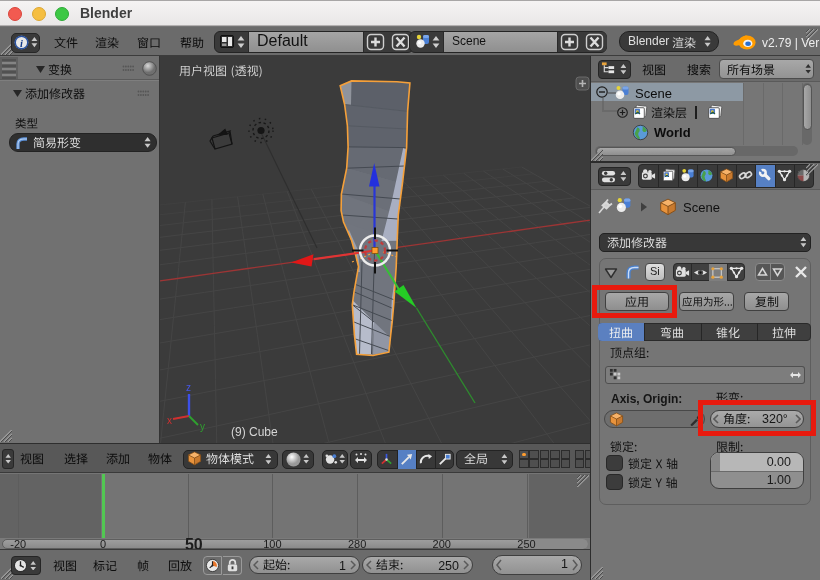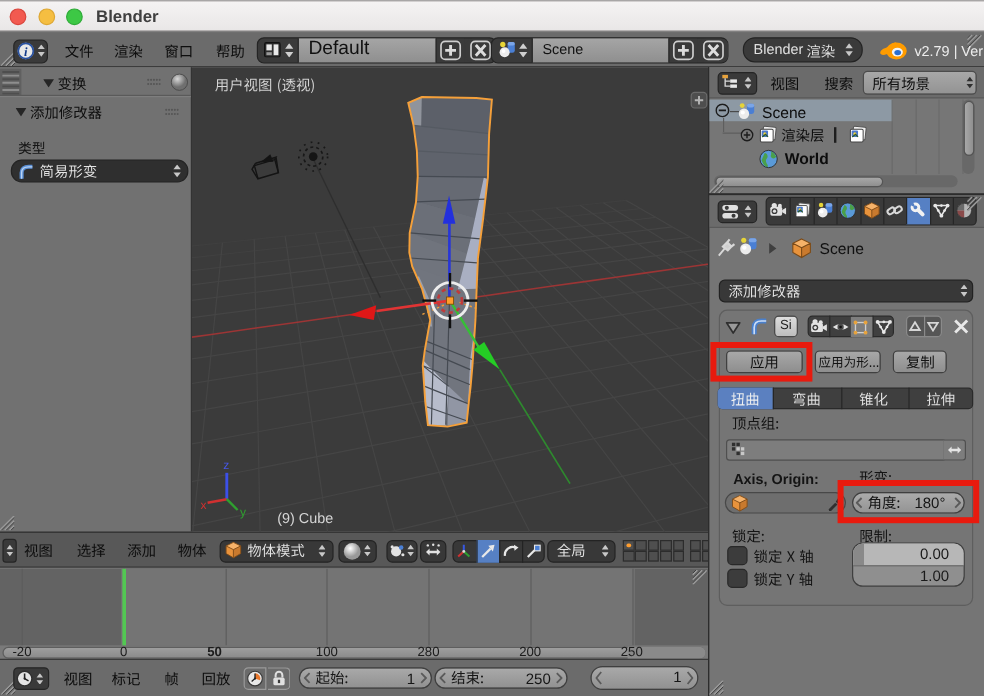--- a/index.html
+++ b/index.html
@@ -664,21 +664,21 @@
 <div class="abs" style="left:710px;top:410px;width:94px;height:18px;background:linear-gradient(#ababab,#949494);border:1px solid #3f3f3f;border-radius:9px"></div>
 <svg class="abs" style="left:713px;top:414px" width="6" height="10">
       <path d="M5 1 L1 5 L5 9" stroke="#5a5a5a" stroke-width="1.6" fill="none"></path>
     </svg>
 <svg class="abs" style="left:795px;top:414px" width="6" height="10">
       <path d="M1 1 L5 5 L1 9" stroke="#5a5a5a" stroke-width="1.6" fill="none"></path>
     </svg>
 <svg style="position:absolute;left:722px;top:410.3px;overflow:visible" width="29" height="17">
       <path transform="translate(1,13.2)" d="M2.79 -7.29H10.04V-6.48H2.79ZM2.79 -4.97H9.89V-4.17H2.79ZM2.58 -2.61H9.93V-1.81H2.58ZM2.27 -7.29H3.19V-4.28Q3.19 -3.66 3.13 -2.96Q3.06 -2.26 2.88 -1.54Q2.70 -0.82 2.36 -0.15Q2.02 0.51 1.47 1.05Q1.40 0.95 1.28 0.83Q1.15 0.70 1.02 0.58Q0.89 0.46 0.78 0.41Q1.46 -0.25 1.77 -1.06Q2.09 -1.88 2.18 -2.71Q2.27 -3.55 2.27 -4.29ZM9.58 -7.29H10.50V-0.20Q10.50 0.19 10.39 0.42Q10.28 0.64 9.99 0.75Q9.70 0.86 9.20 0.89Q8.70 0.92 7.95 0.92Q7.92 0.79 7.87 0.62Q7.82 0.46 7.76 0.30Q7.69 0.15 7.62 0.02Q8.00 0.03 8.34 0.04Q8.69 0.04 8.95 0.04Q9.20 0.04 9.31 0.04Q9.46 0.03 9.52 -0.02Q9.58 -0.07 9.58 -0.21ZM5.83 -7.00H6.74V0.69H5.83ZM3.94 -9.28H8.15V-8.51H3.94ZM4.04 -10.11 5.04 -9.92Q4.65 -9.21 4.11 -8.47Q3.57 -7.72 2.88 -7.01Q2.19 -6.30 1.34 -5.69Q1.26 -5.80 1.15 -5.92Q1.03 -6.05 0.90 -6.16Q0.78 -6.28 0.67 -6.34Q1.49 -6.89 2.13 -7.54Q2.78 -8.18 3.26 -8.85Q3.74 -9.51 4.04 -10.11ZM7.87 -9.28H8.07L8.22 -9.33L8.83 -8.90Q8.60 -8.52 8.29 -8.11Q7.98 -7.70 7.64 -7.33Q7.30 -6.96 6.98 -6.67Q6.86 -6.77 6.68 -6.89Q6.50 -7.02 6.36 -7.09Q6.65 -7.36 6.94 -7.71Q7.22 -8.06 7.47 -8.44Q7.72 -8.81 7.87 -9.10Z M14.70 -6.68H23.23V-5.94H14.70ZM14.86 -3.18H21.74V-2.43H14.86ZM16.63 -7.72H17.49V-4.66H20.41V-7.72H21.29V-3.94H16.63ZM21.50 -3.18H21.68L21.84 -3.22L22.40 -2.91Q21.91 -1.99 21.09 -1.33Q20.28 -0.67 19.25 -0.23Q18.23 0.20 17.06 0.47Q15.90 0.74 14.66 0.88Q14.62 0.72 14.51 0.50Q14.40 0.27 14.29 0.12Q15.44 0.02 16.55 -0.20Q17.66 -0.43 18.62 -0.80Q19.59 -1.18 20.33 -1.74Q21.08 -2.29 21.50 -3.05ZM16.79 -2.57Q17.39 -1.78 18.40 -1.21Q19.41 -0.65 20.72 -0.30Q22.04 0.04 23.54 0.17Q23.44 0.27 23.34 0.41Q23.24 0.55 23.16 0.69Q23.07 0.84 23.01 0.95Q21.49 0.77 20.15 0.37Q18.81 -0.02 17.76 -0.68Q16.70 -1.33 16.01 -2.26ZM13.93 -8.88H23.37V-8.04H13.93ZM13.51 -8.88H14.40V-5.62Q14.40 -4.91 14.36 -4.06Q14.32 -3.21 14.20 -2.32Q14.08 -1.44 13.85 -0.59Q13.62 0.24 13.24 0.95Q13.16 0.88 13.01 0.80Q12.86 0.72 12.70 0.65Q12.55 0.58 12.43 0.55Q12.81 -0.13 13.02 -0.92Q13.24 -1.71 13.34 -2.54Q13.45 -3.37 13.48 -4.15Q13.51 -4.94 13.51 -5.61ZM17.68 -9.92 18.57 -10.14Q18.78 -9.77 18.98 -9.34Q19.19 -8.90 19.27 -8.60L18.33 -8.34Q18.25 -8.66 18.07 -9.11Q17.88 -9.56 17.68 -9.92Z M25.66 -4.68Q25.34 -4.68 25.10 -4.91Q24.87 -5.14 24.87 -5.51Q24.87 -5.89 25.10 -6.12Q25.34 -6.35 25.66 -6.35Q25.99 -6.35 26.22 -6.12Q26.46 -5.89 26.46 -5.51Q26.46 -5.14 26.22 -4.91Q25.99 -4.68 25.66 -4.68ZM25.66 0.16Q25.34 0.16 25.10 -0.07Q24.87 -0.31 24.87 -0.67Q24.87 -1.05 25.10 -1.28Q25.34 -1.51 25.66 -1.51Q25.99 -1.51 26.22 -1.28Q26.46 -1.05 26.46 -0.67Q26.46 -0.31 26.22 -0.07Q25.99 0.16 25.66 0.16Z" fill="#161616"></path>
     </svg>
-<div style="position:absolute;left:762px;top:412px;font-size:12.5px;color:#161616;font-weight:normal;white-space:nowrap;line-height:14.5px">180°</div>
+<div style="position:absolute;left:762px;top:412px;font-size:12.5px;color:#161616;font-weight:normal;white-space:nowrap;line-height:14.5px">320°</div>
 <div class="abs" style="left:698px;top:399.5px;width:118px;height:36px;border:5.5px solid #e81a0e"></div>
 <svg style="position:absolute;left:609px;top:437.8px;overflow:visible" width="29" height="17">
       <path transform="translate(1,13.2)" d="M2.15 -10.04 2.94 -9.81Q2.70 -9.16 2.38 -8.52Q2.05 -7.88 1.66 -7.31Q1.27 -6.75 0.84 -6.32Q0.81 -6.42 0.73 -6.57Q0.65 -6.72 0.55 -6.88Q0.46 -7.05 0.38 -7.14Q0.93 -7.67 1.40 -8.44Q1.87 -9.21 2.15 -10.04ZM1.89 -8.70H4.98V-7.89H1.73ZM2.24 0.87 2.12 0.08 2.42 -0.26 4.74 -1.47Q4.76 -1.30 4.82 -1.08Q4.88 -0.86 4.92 -0.72Q4.11 -0.28 3.61 -0.00Q3.11 0.28 2.84 0.44Q2.57 0.61 2.44 0.70Q2.31 0.80 2.24 0.87ZM1.32 -6.56H4.72V-5.75H1.32ZM0.82 -4.12H4.90V-3.30H0.82ZM7.68 -5.35H8.54V-3.28Q8.54 -2.74 8.42 -2.16Q8.31 -1.59 7.94 -1.02Q7.58 -0.46 6.88 0.05Q6.18 0.56 5.00 0.97Q4.92 0.82 4.75 0.62Q4.59 0.42 4.44 0.30Q5.54 -0.04 6.19 -0.48Q6.83 -0.92 7.16 -1.41Q7.48 -1.89 7.58 -2.38Q7.68 -2.86 7.68 -3.29ZM8.07 -0.68 8.62 -1.25Q9.11 -1.04 9.66 -0.77Q10.21 -0.49 10.72 -0.21Q11.22 0.06 11.55 0.30L10.98 0.95Q10.67 0.71 10.17 0.41Q9.68 0.12 9.12 -0.17Q8.57 -0.46 8.07 -0.68ZM5.52 -6.86H10.78V-1.27H9.92V-6.02H6.36V-1.25H5.52ZM5.28 -9.33 5.95 -9.66Q6.32 -9.18 6.66 -8.60Q7.00 -8.02 7.14 -7.58L6.44 -7.21Q6.35 -7.50 6.16 -7.87Q5.98 -8.25 5.75 -8.63Q5.52 -9.01 5.28 -9.33ZM10.28 -9.62 11.06 -9.35Q10.76 -8.79 10.42 -8.21Q10.07 -7.63 9.78 -7.21L9.13 -7.47Q9.33 -7.76 9.54 -8.13Q9.76 -8.51 9.95 -8.90Q10.15 -9.30 10.28 -9.62ZM7.72 -10.15H8.57V-6.46H7.72ZM2.24 0.87Q2.19 0.79 2.09 0.68Q1.98 0.57 1.88 0.46Q1.77 0.36 1.69 0.30Q1.81 0.20 1.99 0.01Q2.16 -0.17 2.29 -0.43Q2.42 -0.70 2.42 -1.01V-6.30H3.24V-0.41Q3.24 -0.41 3.14 -0.31Q3.04 -0.21 2.89 -0.06Q2.74 0.09 2.59 0.27Q2.44 0.44 2.34 0.60Q2.24 0.76 2.24 0.87Z M14.53 -6.37H21.53V-5.51H14.53ZM17.99 -3.54H22.03V-2.69H17.99ZM17.51 -5.97H18.45V0.10L17.51 -0.02ZM14.69 -4.54 15.60 -4.44Q15.35 -2.62 14.77 -1.26Q14.18 0.10 13.16 0.99Q13.10 0.90 12.96 0.79Q12.83 0.67 12.69 0.56Q12.54 0.45 12.43 0.39Q13.44 -0.38 13.97 -1.64Q14.50 -2.90 14.69 -4.54ZM15.26 -3.00Q15.57 -2.08 16.07 -1.51Q16.57 -0.94 17.24 -0.64Q17.90 -0.35 18.70 -0.24Q19.50 -0.13 20.41 -0.13Q20.55 -0.13 20.85 -0.13Q21.15 -0.13 21.53 -0.13Q21.91 -0.13 22.30 -0.13Q22.70 -0.13 23.02 -0.13Q23.35 -0.14 23.52 -0.14Q23.45 -0.03 23.38 0.12Q23.31 0.29 23.26 0.46Q23.20 0.63 23.18 0.76H22.58H20.37Q19.30 0.76 18.39 0.62Q17.49 0.48 16.76 0.11Q16.03 -0.25 15.47 -0.93Q14.91 -1.62 14.53 -2.71ZM12.98 -8.72H23.01V-6.10H22.09V-7.86H13.87V-6.10H12.98ZM17.11 -9.90 17.99 -10.15Q18.20 -9.81 18.41 -9.40Q18.62 -8.98 18.70 -8.68L17.77 -8.39Q17.70 -8.69 17.51 -9.12Q17.32 -9.55 17.11 -9.90Z M25.66 -4.68Q25.34 -4.68 25.10 -4.91Q24.87 -5.14 24.87 -5.51Q24.87 -5.89 25.10 -6.12Q25.34 -6.35 25.66 -6.35Q25.99 -6.35 26.22 -6.12Q26.46 -5.89 26.46 -5.51Q26.46 -5.14 26.22 -4.91Q25.99 -4.68 25.66 -4.68ZM25.66 0.16Q25.34 0.16 25.10 -0.07Q24.87 -0.31 24.87 -0.67Q24.87 -1.05 25.10 -1.28Q25.34 -1.51 25.66 -1.51Q25.99 -1.51 26.22 -1.28Q26.46 -1.05 26.46 -0.67Q26.46 -0.31 26.22 -0.07Q25.99 0.16 25.66 0.16Z" fill="#141414"></path>
     </svg>
 <svg style="position:absolute;left:715px;top:437.8px;overflow:visible" width="29" height="17">
       <path transform="translate(1,13.2)" d="M1.10 -9.58H3.98V-8.76H1.90V0.93H1.10ZM3.82 -9.58H3.97L4.11 -9.62L4.70 -9.27Q4.44 -8.54 4.13 -7.70Q3.81 -6.87 3.51 -6.15Q4.16 -5.40 4.37 -4.74Q4.58 -4.09 4.58 -3.53Q4.58 -3.04 4.47 -2.68Q4.36 -2.31 4.10 -2.12Q3.98 -2.03 3.82 -1.98Q3.66 -1.93 3.48 -1.90Q3.30 -1.88 3.09 -1.88Q2.88 -1.88 2.67 -1.88Q2.67 -2.04 2.61 -2.27Q2.55 -2.50 2.45 -2.68Q2.65 -2.66 2.83 -2.66Q3.01 -2.65 3.15 -2.66Q3.38 -2.68 3.52 -2.77Q3.66 -2.87 3.72 -3.10Q3.77 -3.33 3.77 -3.61Q3.77 -4.10 3.56 -4.72Q3.34 -5.33 2.69 -6.05Q2.86 -6.46 3.02 -6.91Q3.18 -7.36 3.33 -7.80Q3.48 -8.24 3.60 -8.64Q3.73 -9.04 3.82 -9.34ZM5.76 -9.54H10.59V-4.27H5.76V-5.06H9.72V-8.75H5.76ZM5.82 -7.30H10.19V-6.55H5.82ZM8.01 -4.74Q8.28 -3.61 8.75 -2.66Q9.23 -1.70 9.93 -1.00Q10.64 -0.29 11.58 0.09Q11.48 0.17 11.36 0.31Q11.24 0.45 11.14 0.60Q11.04 0.74 10.96 0.87Q9.98 0.39 9.26 -0.39Q8.54 -1.19 8.05 -2.26Q7.56 -3.32 7.27 -4.59ZM10.72 -3.88 11.31 -3.25Q10.97 -2.97 10.55 -2.67Q10.14 -2.38 9.73 -2.12Q9.32 -1.86 8.96 -1.66L8.47 -2.23Q8.82 -2.44 9.23 -2.72Q9.65 -3.00 10.04 -3.31Q10.44 -3.61 10.72 -3.88ZM5.26 0.96 5.20 0.16 5.63 -0.17 8.31 -0.81Q8.30 -0.62 8.31 -0.38Q8.32 -0.15 8.35 -0.00Q7.42 0.25 6.85 0.41Q6.28 0.57 5.96 0.67Q5.65 0.77 5.50 0.83Q5.35 0.90 5.26 0.96ZM5.26 0.96Q5.23 0.85 5.16 0.71Q5.09 0.58 5.01 0.44Q4.93 0.30 4.86 0.21Q5.00 0.13 5.15 -0.05Q5.30 -0.25 5.30 -0.63V-9.54H6.19V0.07Q6.19 0.07 6.09 0.13Q6.00 0.20 5.87 0.29Q5.73 0.39 5.59 0.50Q5.45 0.62 5.36 0.74Q5.26 0.86 5.26 0.96Z M20.11 -8.97H20.96V-2.32H20.11ZM22.25 -9.95H23.13V-0.28Q23.13 0.15 23.01 0.38Q22.89 0.61 22.61 0.73Q22.34 0.84 21.86 0.88Q21.37 0.91 20.70 0.91Q20.66 0.72 20.58 0.44Q20.49 0.17 20.40 -0.03Q20.93 -0.02 21.38 -0.01Q21.84 -0.01 22.00 -0.01Q22.14 -0.02 22.19 -0.07Q22.25 -0.12 22.25 -0.27ZM15.47 -10.03H16.33V0.95H15.47ZM17.99 -4.21H18.82V-0.91Q18.82 -0.61 18.75 -0.42Q18.68 -0.24 18.46 -0.13Q18.25 -0.03 17.90 -0.01Q17.54 0.01 17.04 0.00Q17.03 -0.16 16.95 -0.38Q16.88 -0.60 16.79 -0.77Q17.18 -0.76 17.45 -0.76Q17.73 -0.76 17.83 -0.77Q17.99 -0.77 17.99 -0.93ZM13.08 -4.21H18.33V-3.39H13.90V-0.02H13.08ZM12.53 -6.26H19.24V-5.43H12.53ZM13.69 -8.34H18.77V-7.52H13.52ZM13.70 -9.79 14.54 -9.62Q14.33 -8.69 14.00 -7.79Q13.67 -6.90 13.29 -6.29Q13.20 -6.33 13.05 -6.40Q12.91 -6.46 12.76 -6.52Q12.60 -6.58 12.49 -6.62Q12.90 -7.23 13.21 -8.07Q13.51 -8.92 13.70 -9.79Z M25.66 -4.68Q25.34 -4.68 25.10 -4.91Q24.87 -5.14 24.87 -5.51Q24.87 -5.89 25.10 -6.12Q25.34 -6.35 25.66 -6.35Q25.99 -6.35 26.22 -6.12Q26.46 -5.89 26.46 -5.51Q26.46 -5.14 26.22 -4.91Q25.99 -4.68 25.66 -4.68ZM25.66 0.16Q25.34 0.16 25.10 -0.07Q24.87 -0.31 24.87 -0.67Q24.87 -1.05 25.10 -1.28Q25.34 -1.51 25.66 -1.51Q25.99 -1.51 26.22 -1.28Q26.46 -1.05 26.46 -0.67Q26.46 -0.31 26.22 -0.07Q25.99 0.16 25.66 0.16Z" fill="#141414"></path>
     </svg>
 <div class="abs" style="left:606px;top:455px;width:17px;height:16px;background:#3c3c3c;border:1px solid #282828;border-radius:4px"></div>
 <svg style="position:absolute;left:627px;top:454.8px;overflow:visible" width="52" height="17">
       <path transform="translate(1,13.2)" d="M2.15 -10.04 2.94 -9.81Q2.70 -9.16 2.38 -8.52Q2.05 -7.88 1.66 -7.31Q1.27 -6.75 0.84 -6.32Q0.81 -6.42 0.73 -6.57Q0.65 -6.72 0.55 -6.88Q0.46 -7.05 0.38 -7.14Q0.93 -7.67 1.40 -8.44Q1.87 -9.21 2.15 -10.04ZM1.89 -8.70H4.98V-7.89H1.73ZM2.24 0.87 2.12 0.08 2.42 -0.26 4.74 -1.47Q4.76 -1.30 4.82 -1.08Q4.88 -0.86 4.92 -0.72Q4.11 -0.28 3.61 -0.00Q3.11 0.28 2.84 0.44Q2.57 0.61 2.44 0.70Q2.31 0.80 2.24 0.87ZM1.32 -6.56H4.72V-5.75H1.32ZM0.82 -4.12H4.90V-3.30H0.82ZM7.68 -5.35H8.54V-3.28Q8.54 -2.74 8.42 -2.16Q8.31 -1.59 7.94 -1.02Q7.58 -0.46 6.88 0.05Q6.18 0.56 5.00 0.97Q4.92 0.82 4.75 0.62Q4.59 0.42 4.44 0.30Q5.54 -0.04 6.19 -0.48Q6.83 -0.92 7.16 -1.41Q7.48 -1.89 7.58 -2.38Q7.68 -2.86 7.68 -3.29ZM8.07 -0.68 8.62 -1.25Q9.11 -1.04 9.66 -0.77Q10.21 -0.49 10.72 -0.21Q11.22 0.06 11.55 0.30L10.98 0.95Q10.67 0.71 10.17 0.41Q9.68 0.12 9.12 -0.17Q8.57 -0.46 8.07 -0.68ZM5.52 -6.86H10.78V-1.27H9.92V-6.02H6.36V-1.25H5.52ZM5.28 -9.33 5.95 -9.66Q6.32 -9.18 6.66 -8.60Q7.00 -8.02 7.14 -7.58L6.44 -7.21Q6.35 -7.50 6.16 -7.87Q5.98 -8.25 5.75 -8.63Q5.52 -9.01 5.28 -9.33ZM10.28 -9.62 11.06 -9.35Q10.76 -8.79 10.42 -8.21Q10.07 -7.63 9.78 -7.21L9.13 -7.47Q9.33 -7.76 9.54 -8.13Q9.76 -8.51 9.95 -8.90Q10.15 -9.30 10.28 -9.62ZM7.72 -10.15H8.57V-6.46H7.72ZM2.24 0.87Q2.19 0.79 2.09 0.68Q1.98 0.57 1.88 0.46Q1.77 0.36 1.69 0.30Q1.81 0.20 1.99 0.01Q2.16 -0.17 2.29 -0.43Q2.42 -0.70 2.42 -1.01V-6.30H3.24V-0.41Q3.24 -0.41 3.14 -0.31Q3.04 -0.21 2.89 -0.06Q2.74 0.09 2.59 0.27Q2.44 0.44 2.34 0.60Q2.24 0.76 2.24 0.87Z M14.53 -6.37H21.53V-5.51H14.53ZM17.99 -3.54H22.03V-2.69H17.99ZM17.51 -5.97H18.45V0.10L17.51 -0.02ZM14.69 -4.54 15.60 -4.44Q15.35 -2.62 14.77 -1.26Q14.18 0.10 13.16 0.99Q13.10 0.90 12.96 0.79Q12.83 0.67 12.69 0.56Q12.54 0.45 12.43 0.39Q13.44 -0.38 13.97 -1.64Q14.50 -2.90 14.69 -4.54ZM15.26 -3.00Q15.57 -2.08 16.07 -1.51Q16.57 -0.94 17.24 -0.64Q17.90 -0.35 18.70 -0.24Q19.50 -0.13 20.41 -0.13Q20.55 -0.13 20.85 -0.13Q21.15 -0.13 21.53 -0.13Q21.91 -0.13 22.30 -0.13Q22.70 -0.13 23.02 -0.13Q23.35 -0.14 23.52 -0.14Q23.45 -0.03 23.38 0.12Q23.31 0.29 23.26 0.46Q23.20 0.63 23.18 0.76H22.58H20.37Q19.30 0.76 18.39 0.62Q17.49 0.48 16.76 0.11Q16.03 -0.25 15.47 -0.93Q14.91 -1.62 14.53 -2.71ZM12.98 -8.72H23.01V-6.10H22.09V-7.86H13.87V-6.10H12.98ZM17.11 -9.90 17.99 -10.15Q18.20 -9.81 18.41 -9.40Q18.62 -8.98 18.70 -8.68L17.77 -8.39Q17.70 -8.69 17.51 -9.12Q17.32 -9.55 17.11 -9.90Z M27.80 0.0 30.37 -4.54 27.96 -8.80H29.19L30.39 -6.54Q30.56 -6.24 30.72 -5.94Q30.87 -5.64 31.08 -5.26H31.13Q31.32 -5.64 31.46 -5.94Q31.60 -6.24 31.76 -6.54L32.94 -8.80H34.10L31.70 -4.49L34.27 0.0H33.05L31.75 -2.37Q31.58 -2.70 31.39 -3.05Q31.21 -3.39 30.99 -3.79H30.94Q30.75 -3.39 30.58 -3.05Q30.41 -2.70 30.24 -2.37L28.97 0.0Z M43.62 -7.52H49.23V0.88H48.39V-6.70H44.44V0.96H43.62ZM43.99 -4.12H48.59V-3.31H43.99ZM43.99 -0.52H48.59V0.28H43.99ZM45.99 -10.06H46.89V-7.13H46.85V-0.04H46.02V-7.13H45.99ZM38.69 -8.69H43.08V-7.84H38.69ZM41.13 -6.82H41.94V0.89H41.13ZM38.59 -2.00Q39.17 -2.09 39.91 -2.22Q40.65 -2.34 41.48 -2.49Q42.31 -2.64 43.15 -2.79L43.19 -2.00Q42.03 -1.76 40.87 -1.53Q39.70 -1.30 38.79 -1.12ZM39.08 -3.97Q39.06 -4.06 39.01 -4.21Q38.96 -4.36 38.91 -4.51Q38.85 -4.66 38.80 -4.77Q38.96 -4.81 39.09 -5.08Q39.23 -5.34 39.38 -5.75Q39.45 -5.94 39.59 -6.38Q39.74 -6.82 39.90 -7.43Q40.06 -8.03 40.22 -8.71Q40.37 -9.40 40.47 -10.07L41.34 -9.89Q41.17 -8.94 40.90 -7.96Q40.64 -6.99 40.32 -6.09Q40.01 -5.20 39.68 -4.48V-4.46Q39.68 -4.46 39.59 -4.41Q39.50 -4.36 39.38 -4.29Q39.26 -4.21 39.17 -4.13Q39.08 -4.04 39.08 -3.97ZM39.08 -3.97V-4.73L39.58 -4.96H43.08V-4.14H39.96Q39.66 -4.14 39.41 -4.10Q39.16 -4.05 39.08 -3.97Z" fill="#141414"></path>
@@ -835,21 +835,21 @@
 <div class="abs" style="left:272.4px;top:474px;width:1px;height:64px;background:#5d5d5d"></div>
 <div class="abs" style="left:357.1px;top:474px;width:1px;height:64px;background:#5d5d5d"></div>
 <div class="abs" style="left:441.8px;top:474px;width:1px;height:64px;background:#5d5d5d"></div>
 <div class="abs" style="left:526.5px;top:474px;width:1px;height:64px;background:#5d5d5d"></div>
 <div class="abs" style="left:102px;top:474px;width:2.6px;height:64px;background:#52c852"></div>
 <div class="abs" style="left:0;top:538px;width:590px;height:11px;background:#7a7a7a"></div>
 <div class="abs" style="left:2px;top:538.5px;width:586px;height:10px;background:linear-gradient(#9e9e9e,#8b8b8b);border-radius:5px;border:1px solid #5e5e5e"></div>
 <div class="abs" style="left:523px;top:538.5px;width:65px;height:10px;background:#8a8a8a;border-radius:0 5px 5px 0"></div>
 <div style="position:absolute;left:3.3000000000000007px;top:537.5px;font-size:11px;color:#1c1c1c;font-weight:normal;width:30px;text-align:center;white-space:nowrap;line-height:13px">-20</div>
 <div style="position:absolute;left:88.0px;top:537.5px;font-size:11px;color:#1c1c1c;font-weight:normal;width:30px;text-align:center;white-space:nowrap;line-height:13px">0</div>
-<div style="position:absolute;left:172.70000000000002px;top:537.5px;font-size:11px;color:#1c1c1c;font-weight:bold;width:30px;text-align:left;white-space:nowrap;line-height:13px">50</div>
+<div style="position:absolute;left:172.70000000000002px;top:537.5px;font-size:16px;color:#1c1c1c;font-weight:bold;width:30px;text-align:right;white-space:nowrap;line-height:13px">50</div>
 <div style="position:absolute;left:257.40000000000003px;top:537.5px;font-size:11px;color:#1c1c1c;font-weight:normal;width:30px;text-align:center;white-space:nowrap;line-height:13px">100</div>
 <div style="position:absolute;left:342.1px;top:537.5px;font-size:11px;color:#1c1c1c;font-weight:normal;width:30px;text-align:center;white-space:nowrap;line-height:13px">280</div>
 <div style="position:absolute;left:426.8px;top:537.5px;font-size:11px;color:#1c1c1c;font-weight:normal;width:30px;text-align:center;white-space:nowrap;line-height:13px">200</div>
 <div style="position:absolute;left:511.5px;top:537.5px;font-size:11px;color:#1c1c1c;font-weight:normal;width:30px;text-align:center;white-space:nowrap;line-height:13px">250</div>
 <svg style="position:absolute;left:577px;top:475px" width="12" height="12">
       <path d="M0 12 L12 0 M0 8 L8 0 M0 4 L4 0" stroke="#9a9a9a" stroke-width="1.6" fill="none"></path>
       <path d="M0 11 L11 0 M0 7 L7 0 M0 3 L3 0" stroke="#3c3c3c" stroke-width="0.8" fill="none"></path>
     </svg>
 <div class="abs" style="left:0;top:549px;width:590px;height:31px;background:#6b6b6b;border-top:1px solid #3a3a3a"></div>
 <div class="abs" style="left:590px;top:56px;width:1px;height:524px;background:#2c2c2c"></div>

